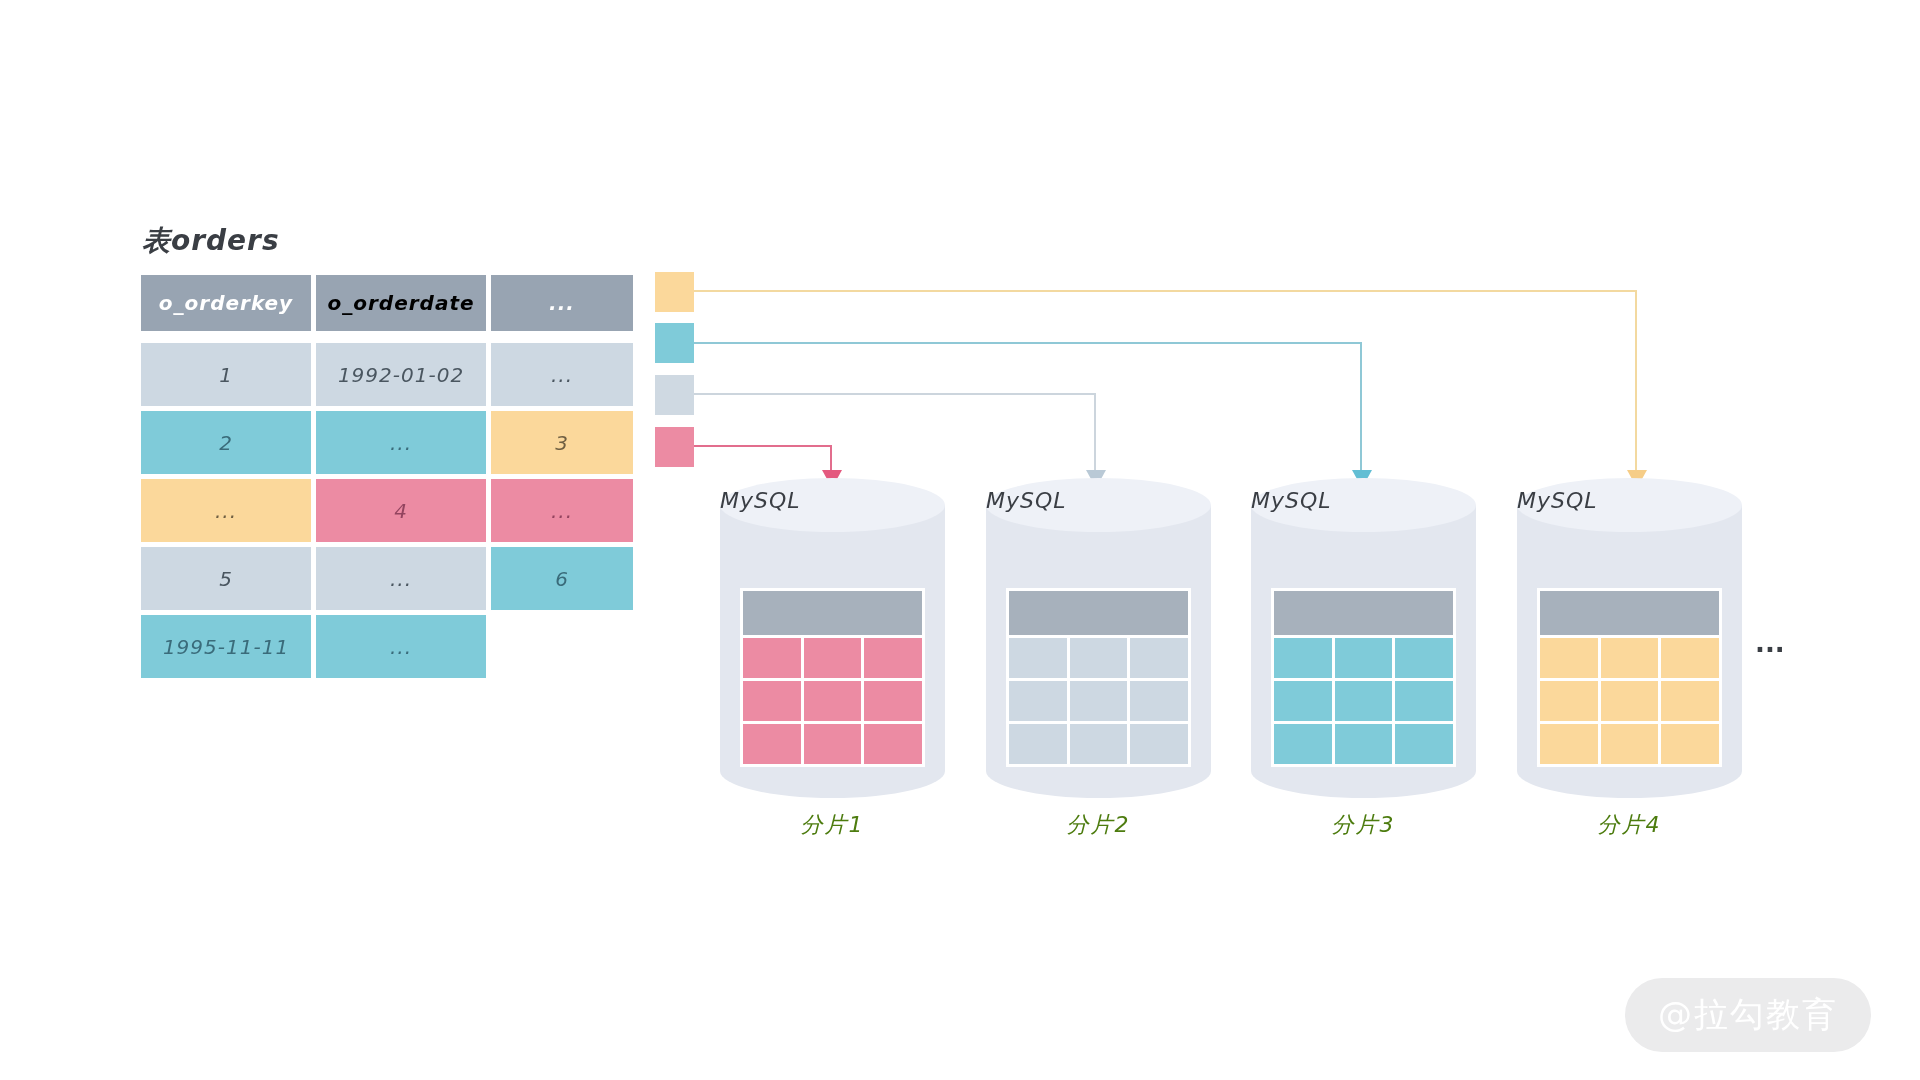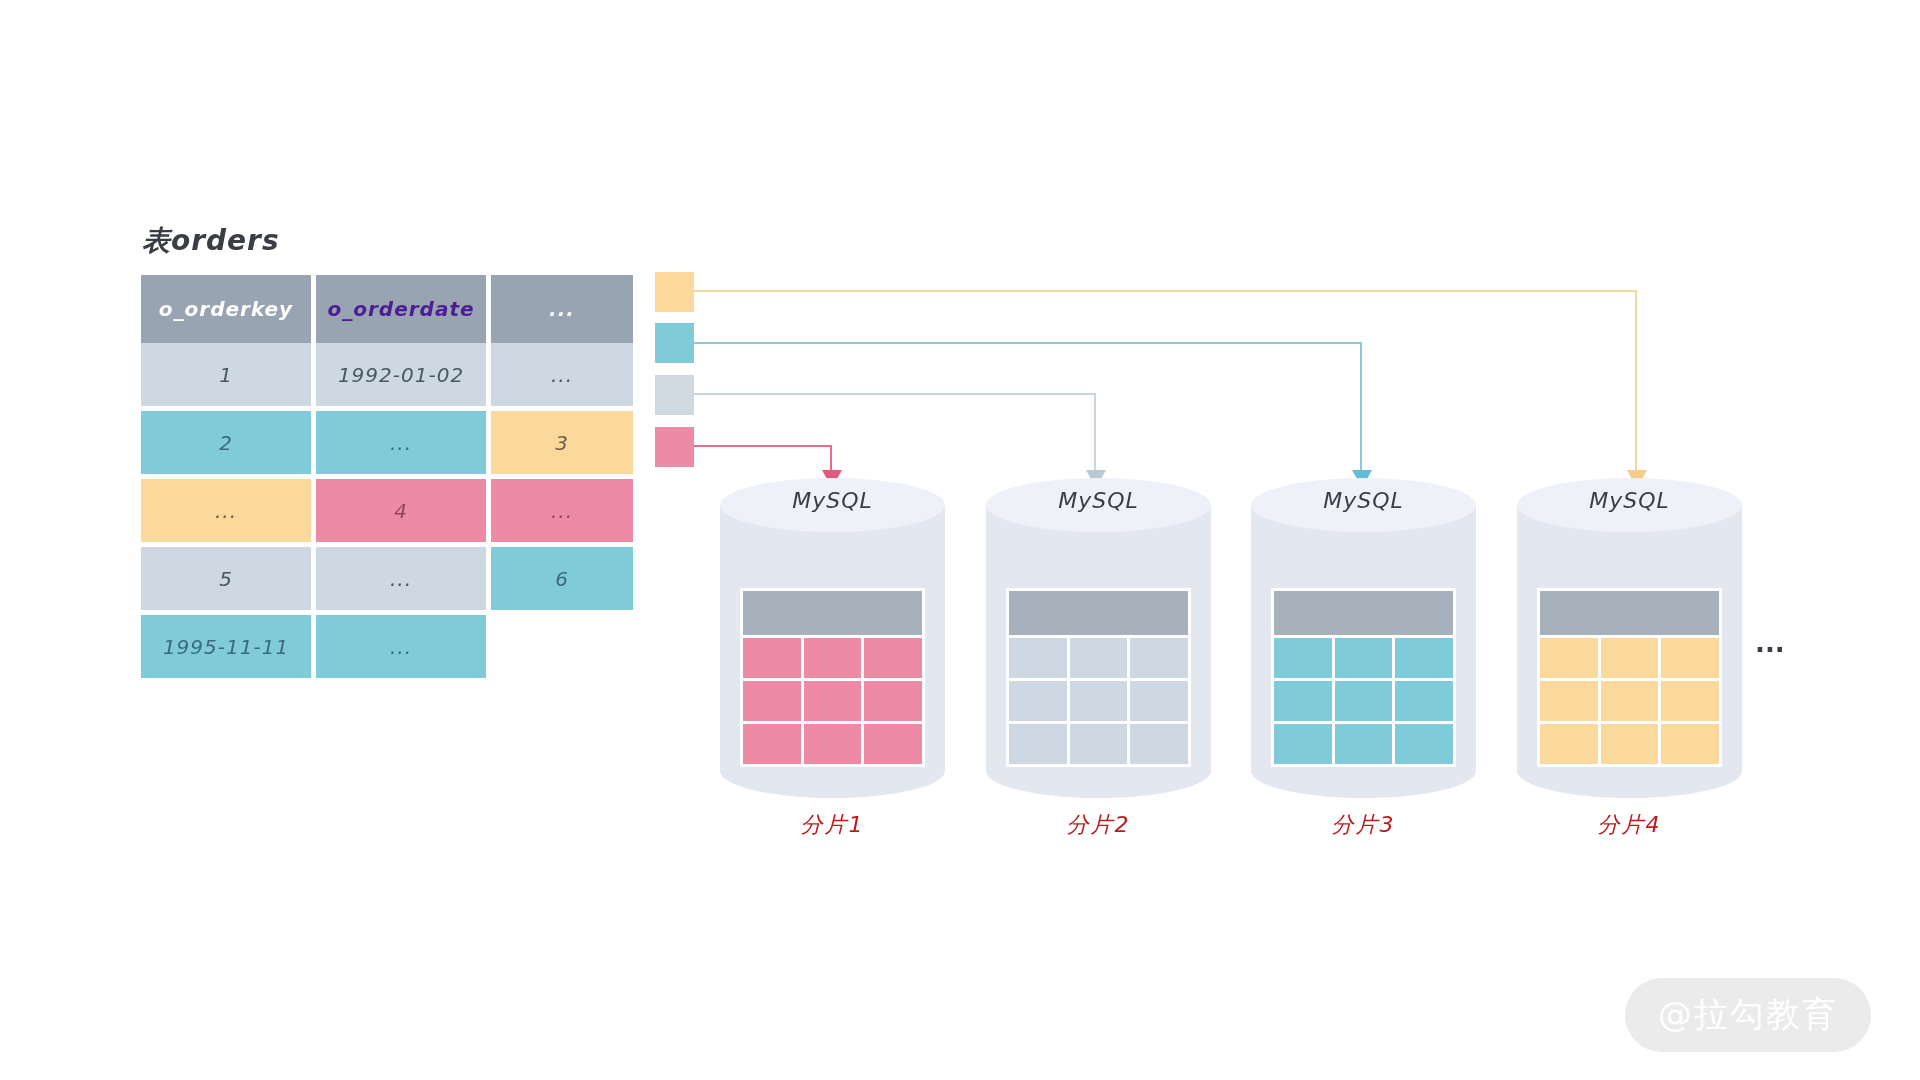--- a/index.html
+++ b/index.html
@@ -21,21 +21,21 @@
 
   
   #orders-table {
     left:141px; top:275px;
     display:grid;
     grid-template-columns:170px 170px 142px;
     grid-auto-rows:63px;
     gap:5px;
   }
   #orders-table .hcell {
-    height:68px;
+    height:56px;
     display:flex; align-items:center; justify-content:center;
     font-size:20px; font-weight:bold; font-style:italic;
     letter-spacing:1px;
   }
   #orders-table .cell {
     display:flex; align-items:center; justify-content:center;
     font-size:20px; font-style:italic;
     letter-spacing:1px;
   }
 
@@ -81,42 +81,42 @@
   .cyl-cap-bottom {
     position:absolute; left:0; bottom:0; width:225px; height:54px;
     border-radius:50%;
   }
   .cyl-cap-top {
     position:absolute; left:0; top:0; width:225px; height:54px;
     border-radius:50%;
   }
   .cyl-dblabel {
     position:absolute; left:0; top:10px; width:225px;
-    text-align:center;
+    text-align:left;
     font-size:22px; font-style:italic; letter-spacing:1px;
   }
   .shard-table {
     position:absolute; left:20px; top:110px; width:185px;
     background:#ffffff; padding:3px;
   }
   .shard-table-header { height:44px; }
   .shard-grid {
     margin-top:3px;
     display:grid;
     grid-template-columns:repeat(3,1fr);
     grid-auto-rows:40px;
     gap:3px;
   }
   .shard-grid > div { background:var(--cell-color,#ccc); }
 
   .shard-label {
     top:810px; width:225px;
     text-align:center;
     font-size:22px; font-style:italic;
-    color:#b91c1c; letter-spacing:2px;
+    color:#4d7c0f; letter-spacing:2px;
   }
   #shard-label-1 { left:720px; }
   #shard-label-2 { left:986px; }
   #shard-label-3 { left:1251px; }
   #shard-label-4 { left:1517px; }
 
   
   #more-ellipsis {
     left:1755px; top:628px;
     font-size:26px; font-weight:bold; color:#3a3e44;
@@ -130,21 +130,21 @@
     font-size:34px; letter-spacing:2px;
   }
 </style>
 </head>
 <body>
 
 <div class="abs" id="page-title">表orders</div>
 
 <div class="abs" id="orders-table">
   <div class="hcell" style="background-color: rgb(152, 164, 178); color: rgb(255, 255, 255);">o_orderkey</div>
-  <div class="hcell" style="background-color: rgb(152, 164, 178); color: #4c1d95;">o_orderdate</div>
+  <div class="hcell" style="background-color: rgb(152, 164, 178); color: #000000;">o_orderdate</div>
   <div class="hcell" style="background-color: rgb(152, 164, 178); color: rgb(255, 255, 255);">...</div>
 
   <div class="cell" style="background-color: rgb(205, 216, 226); color: rgb(74, 86, 96);">1</div>
   <div class="cell" style="background-color: rgb(205, 216, 226); color: rgb(74, 86, 96);">1992-01-02</div>
   <div class="cell" style="background-color: rgb(205, 216, 226); color: rgb(74, 86, 96);">...</div>
 
   <div class="cell" style="background-color: rgb(127, 203, 217); color: rgb(58, 107, 122);">2</div>
   <div class="cell" style="background-color: rgb(127, 203, 217); color: rgb(58, 107, 122);">...</div>
 
   <div class="cell" style="background-color: rgb(251, 216, 155); color: rgb(111, 95, 66);">3</div>

